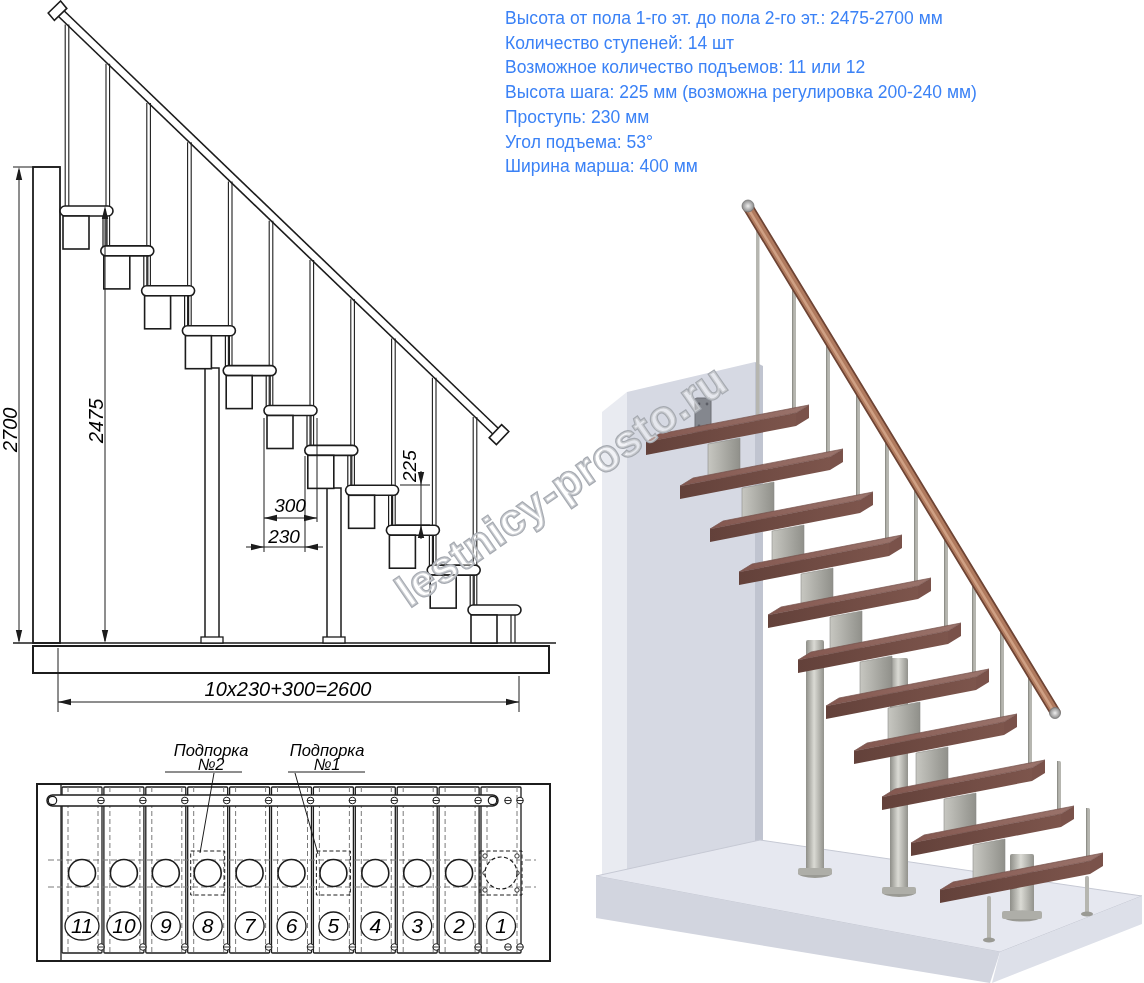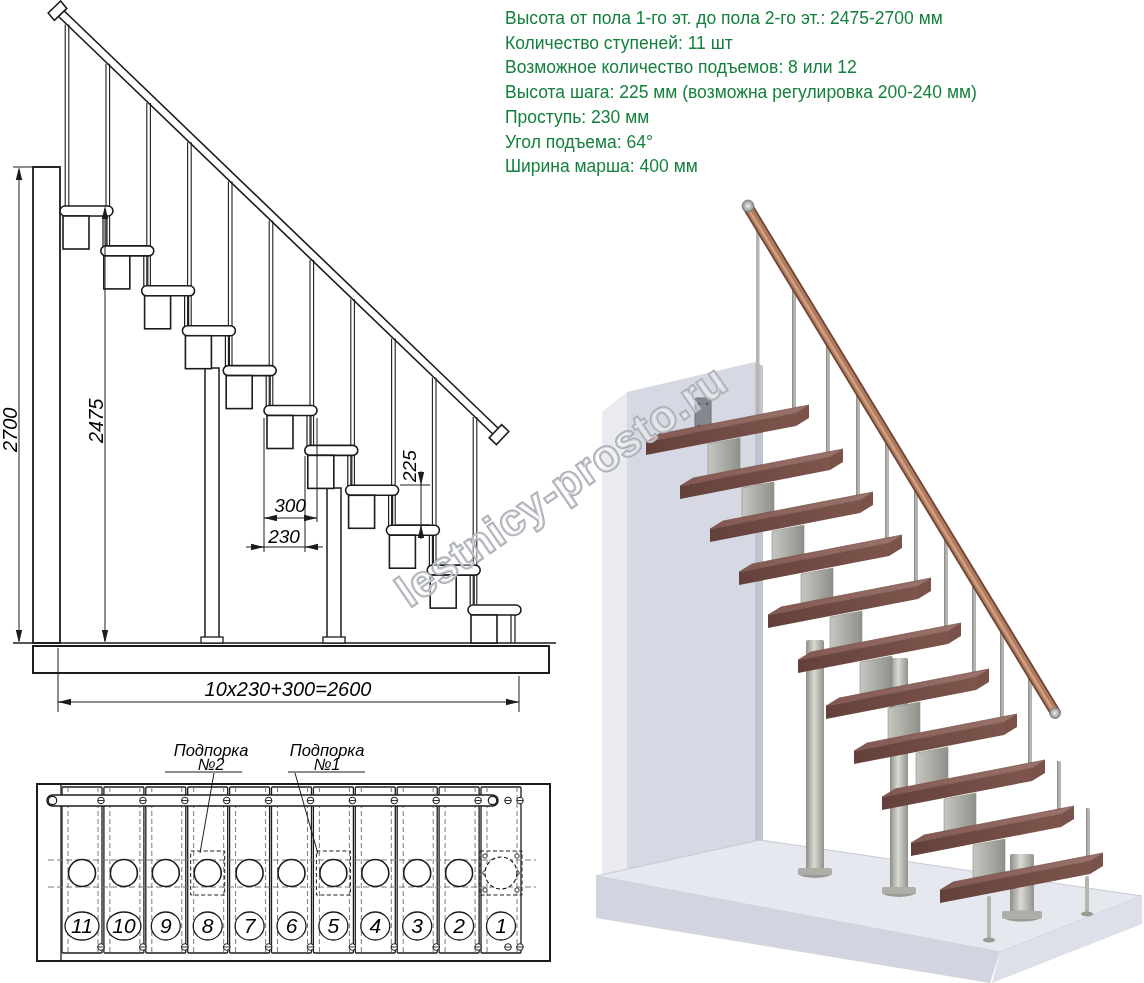--- a/index.html
+++ b/index.html
@@ -1,18 +1,18 @@
 <!DOCTYPE html>
 <html><head>
 <meta charset="utf-8">
 <style>
   html,body{margin:0;padding:0;background:#ffffff;}
   #canvas{position:relative;width:1144px;height:983px;background:#ffffff;overflow:hidden;
           font-family:"Liberation Sans",sans-serif;}
-  #specs{position:absolute;left:505px;top:6px;width:630px;color:#15803d;}
+  #specs{position:absolute;left:505px;top:6px;width:630px;color:#3b82f6;}
   #specs .spec-line{font-size:17.5px;line-height:24.7px;white-space:nowrap;}
   svg{position:absolute;display:block;}
   #elev{left:0;top:0;}
   #plan{left:0;top:730px;}
   #render3d{left:596px;top:190px;}
   #wm{left:0;top:0;pointer-events:none;}
   .dim{font-style:italic;font-size:20px;fill:#000;}
   .dimS{font-style:italic;font-size:19px;fill:#000;}
   .planlab{font-style:italic;font-size:16.5px;fill:#000;}
   .stepnum{font-style:italic;font-size:21px;fill:#000;}
@@ -133,25 +133,25 @@
     <text class="dim" transform="translate(17,452) rotate(-90)">2700</text>
     <text class="dim" transform="translate(103,443) rotate(-90)">2475</text>
     <text class="dimS" x="290" y="512" text-anchor="middle">300</text>
     <text class="dimS" x="284" y="543" text-anchor="middle">230</text>
     <text class="dimS" transform="translate(416,482) rotate(-90)">225</text>
     <text class="dim" x="288" y="696" text-anchor="middle">10x230+300=2600</text>
   </svg>
 
   <div id="specs">
     <div class="spec-line">Высота от пола 1-го эт. до пола 2-го эт.: 2475-2700 мм</div>
-    <div class="spec-line">Количество ступеней: 11 шт</div>
-    <div class="spec-line">Возможное количество подъемов: 8 или 12</div>
+    <div class="spec-line">Количество ступеней: 14 шт</div>
+    <div class="spec-line">Возможное количество подъемов: 11 или 12</div>
     <div class="spec-line">Высота шага: 225 мм (возможна регулировка 200-240 мм)</div>
     <div class="spec-line">Проступь: 230 мм</div>
-    <div class="spec-line">Угол подъема: 64°</div>
+    <div class="spec-line">Угол подъема: 53°</div>
     <div class="spec-line">Ширина марша: 400 мм</div>
   </div>
 
   <svg id="plan" width="580" height="253" viewBox="0 0 580 253">
     <g id="plan-geom">
         <rect x="37" y="54" width="513" height="177" rx="0" fill="#fff" stroke="#1c1c1c" stroke-width="2"></rect>
         <line x1="61" y1="54" x2="61" y2="231" stroke="#1c1c1c" stroke-width="1.3"></line>
         <rect x="62" y="57" width="40" height="166" rx="1" fill="#fff" stroke="#1c1c1c" stroke-width="1.3"></rect>
         <rect x="103.9" y="57" width="40" height="166" rx="1" fill="#fff" stroke="#1c1c1c" stroke-width="1.3"></rect>
         <rect x="145.8" y="57" width="40" height="166" rx="1" fill="#fff" stroke="#1c1c1c" stroke-width="1.3"></rect>

